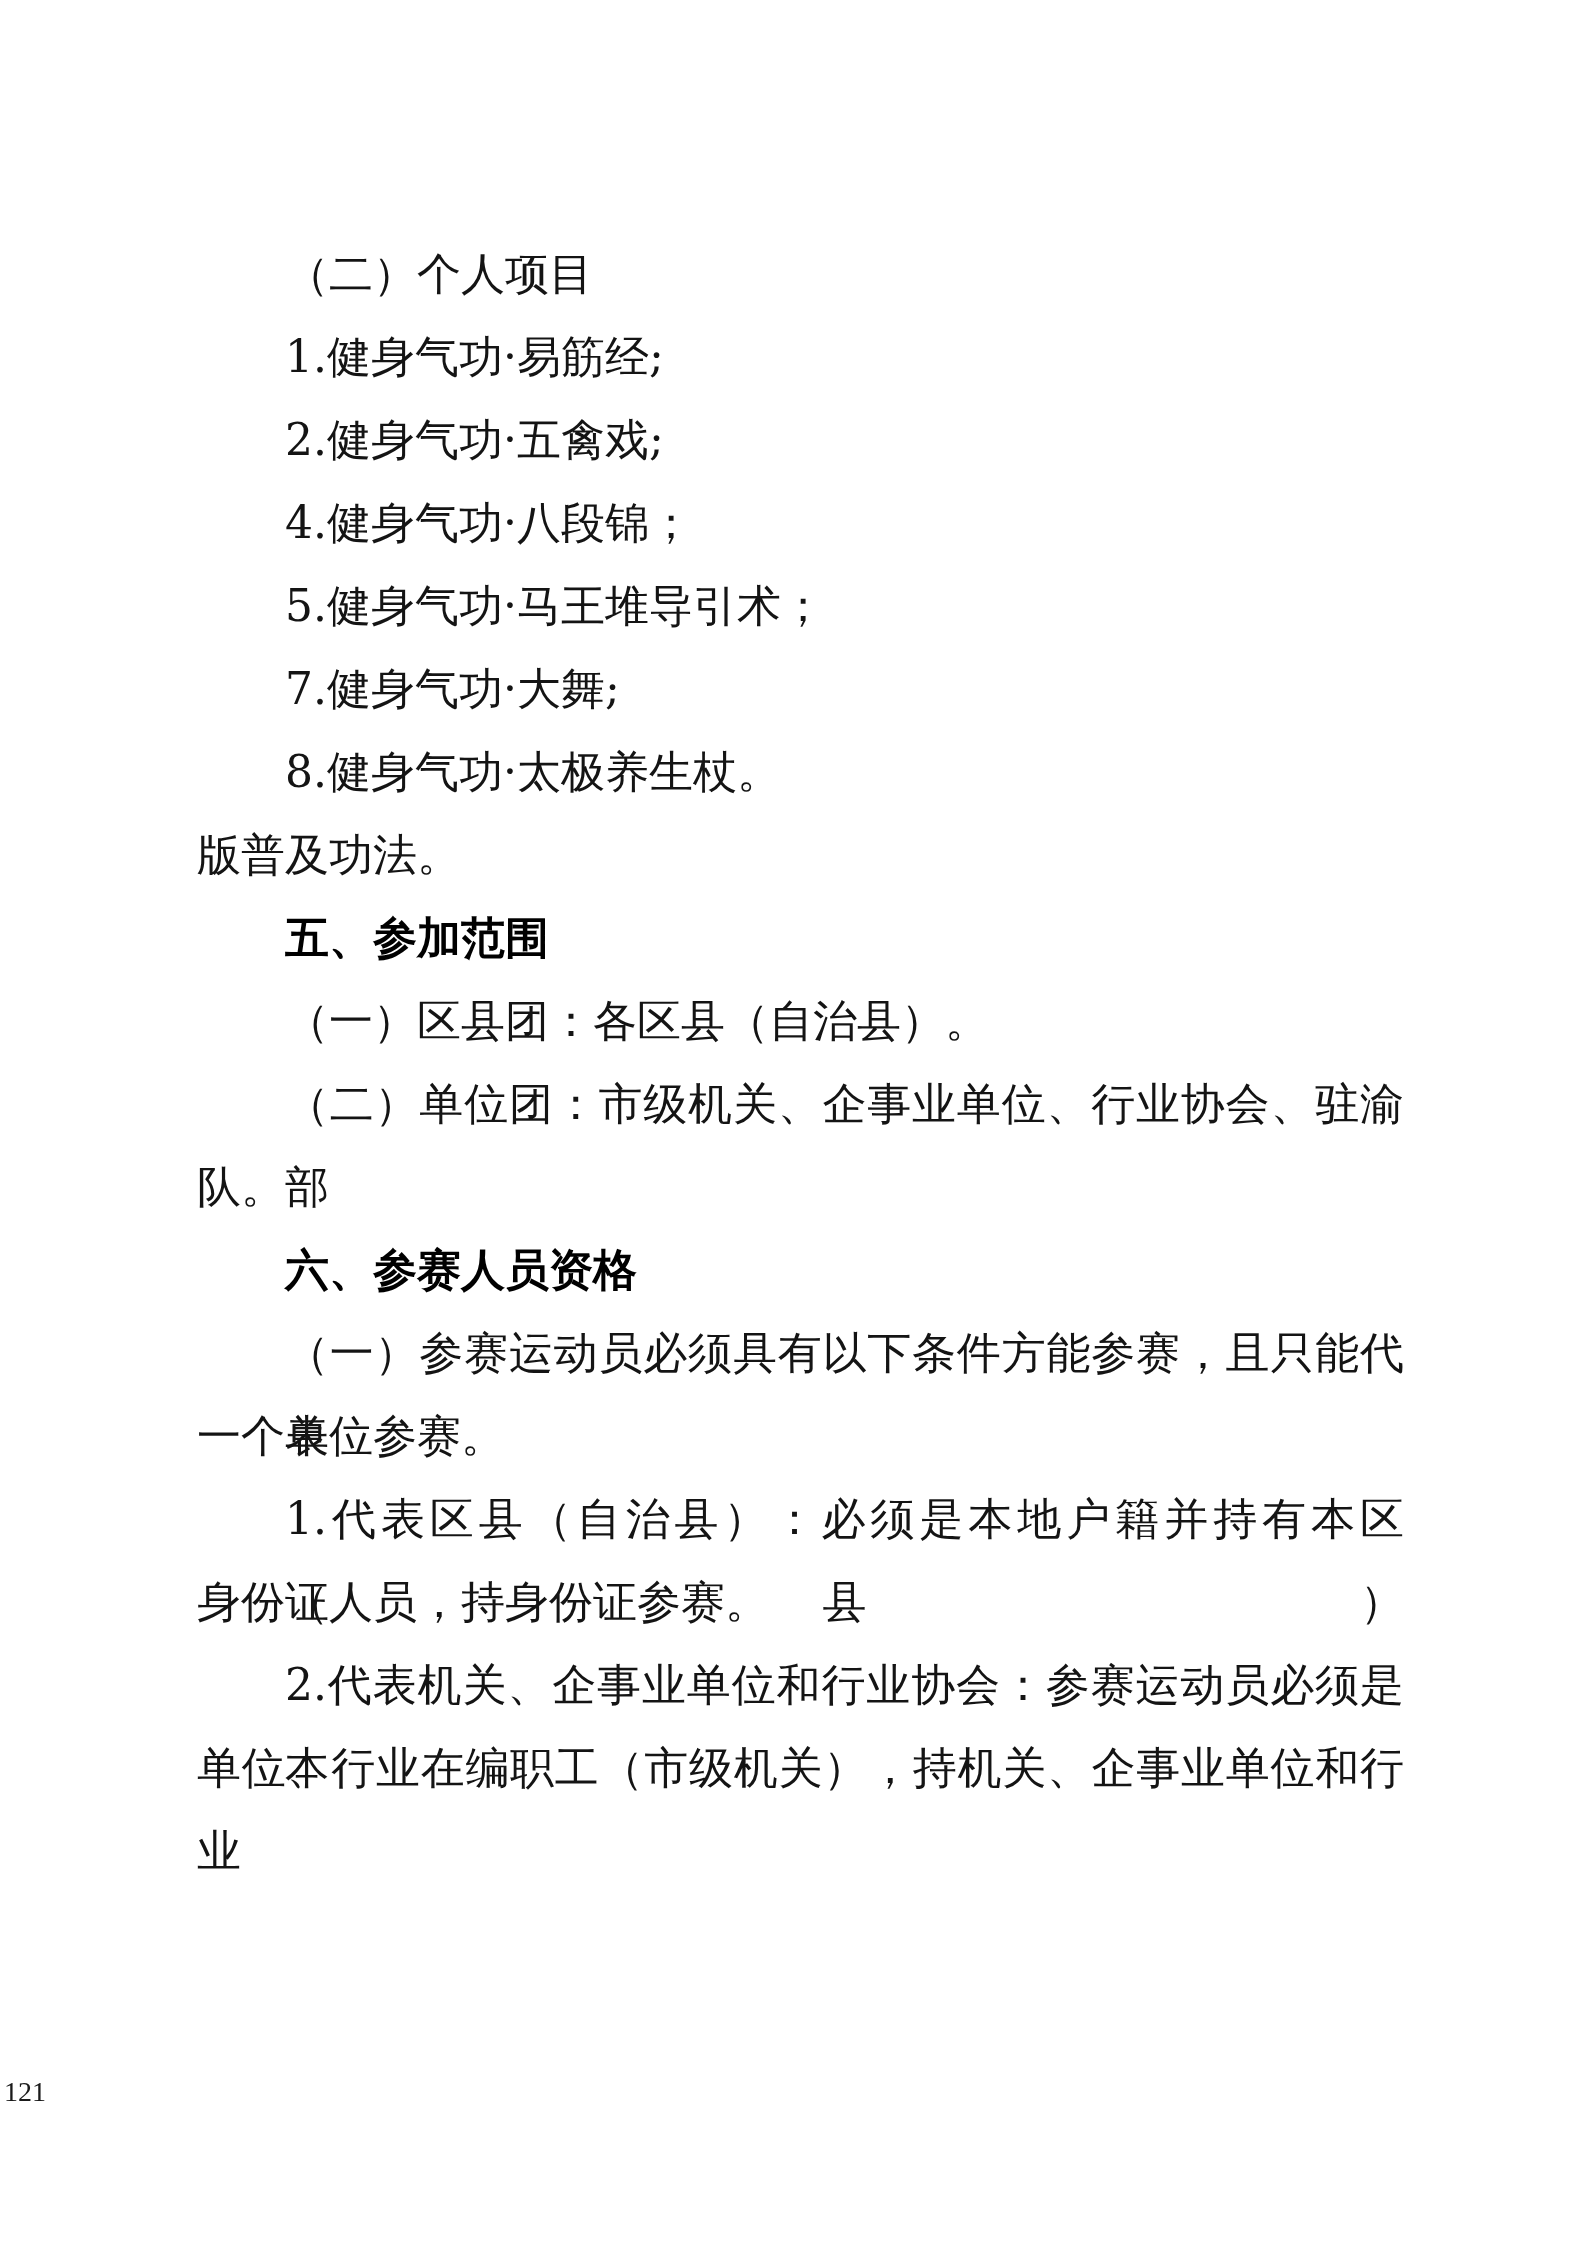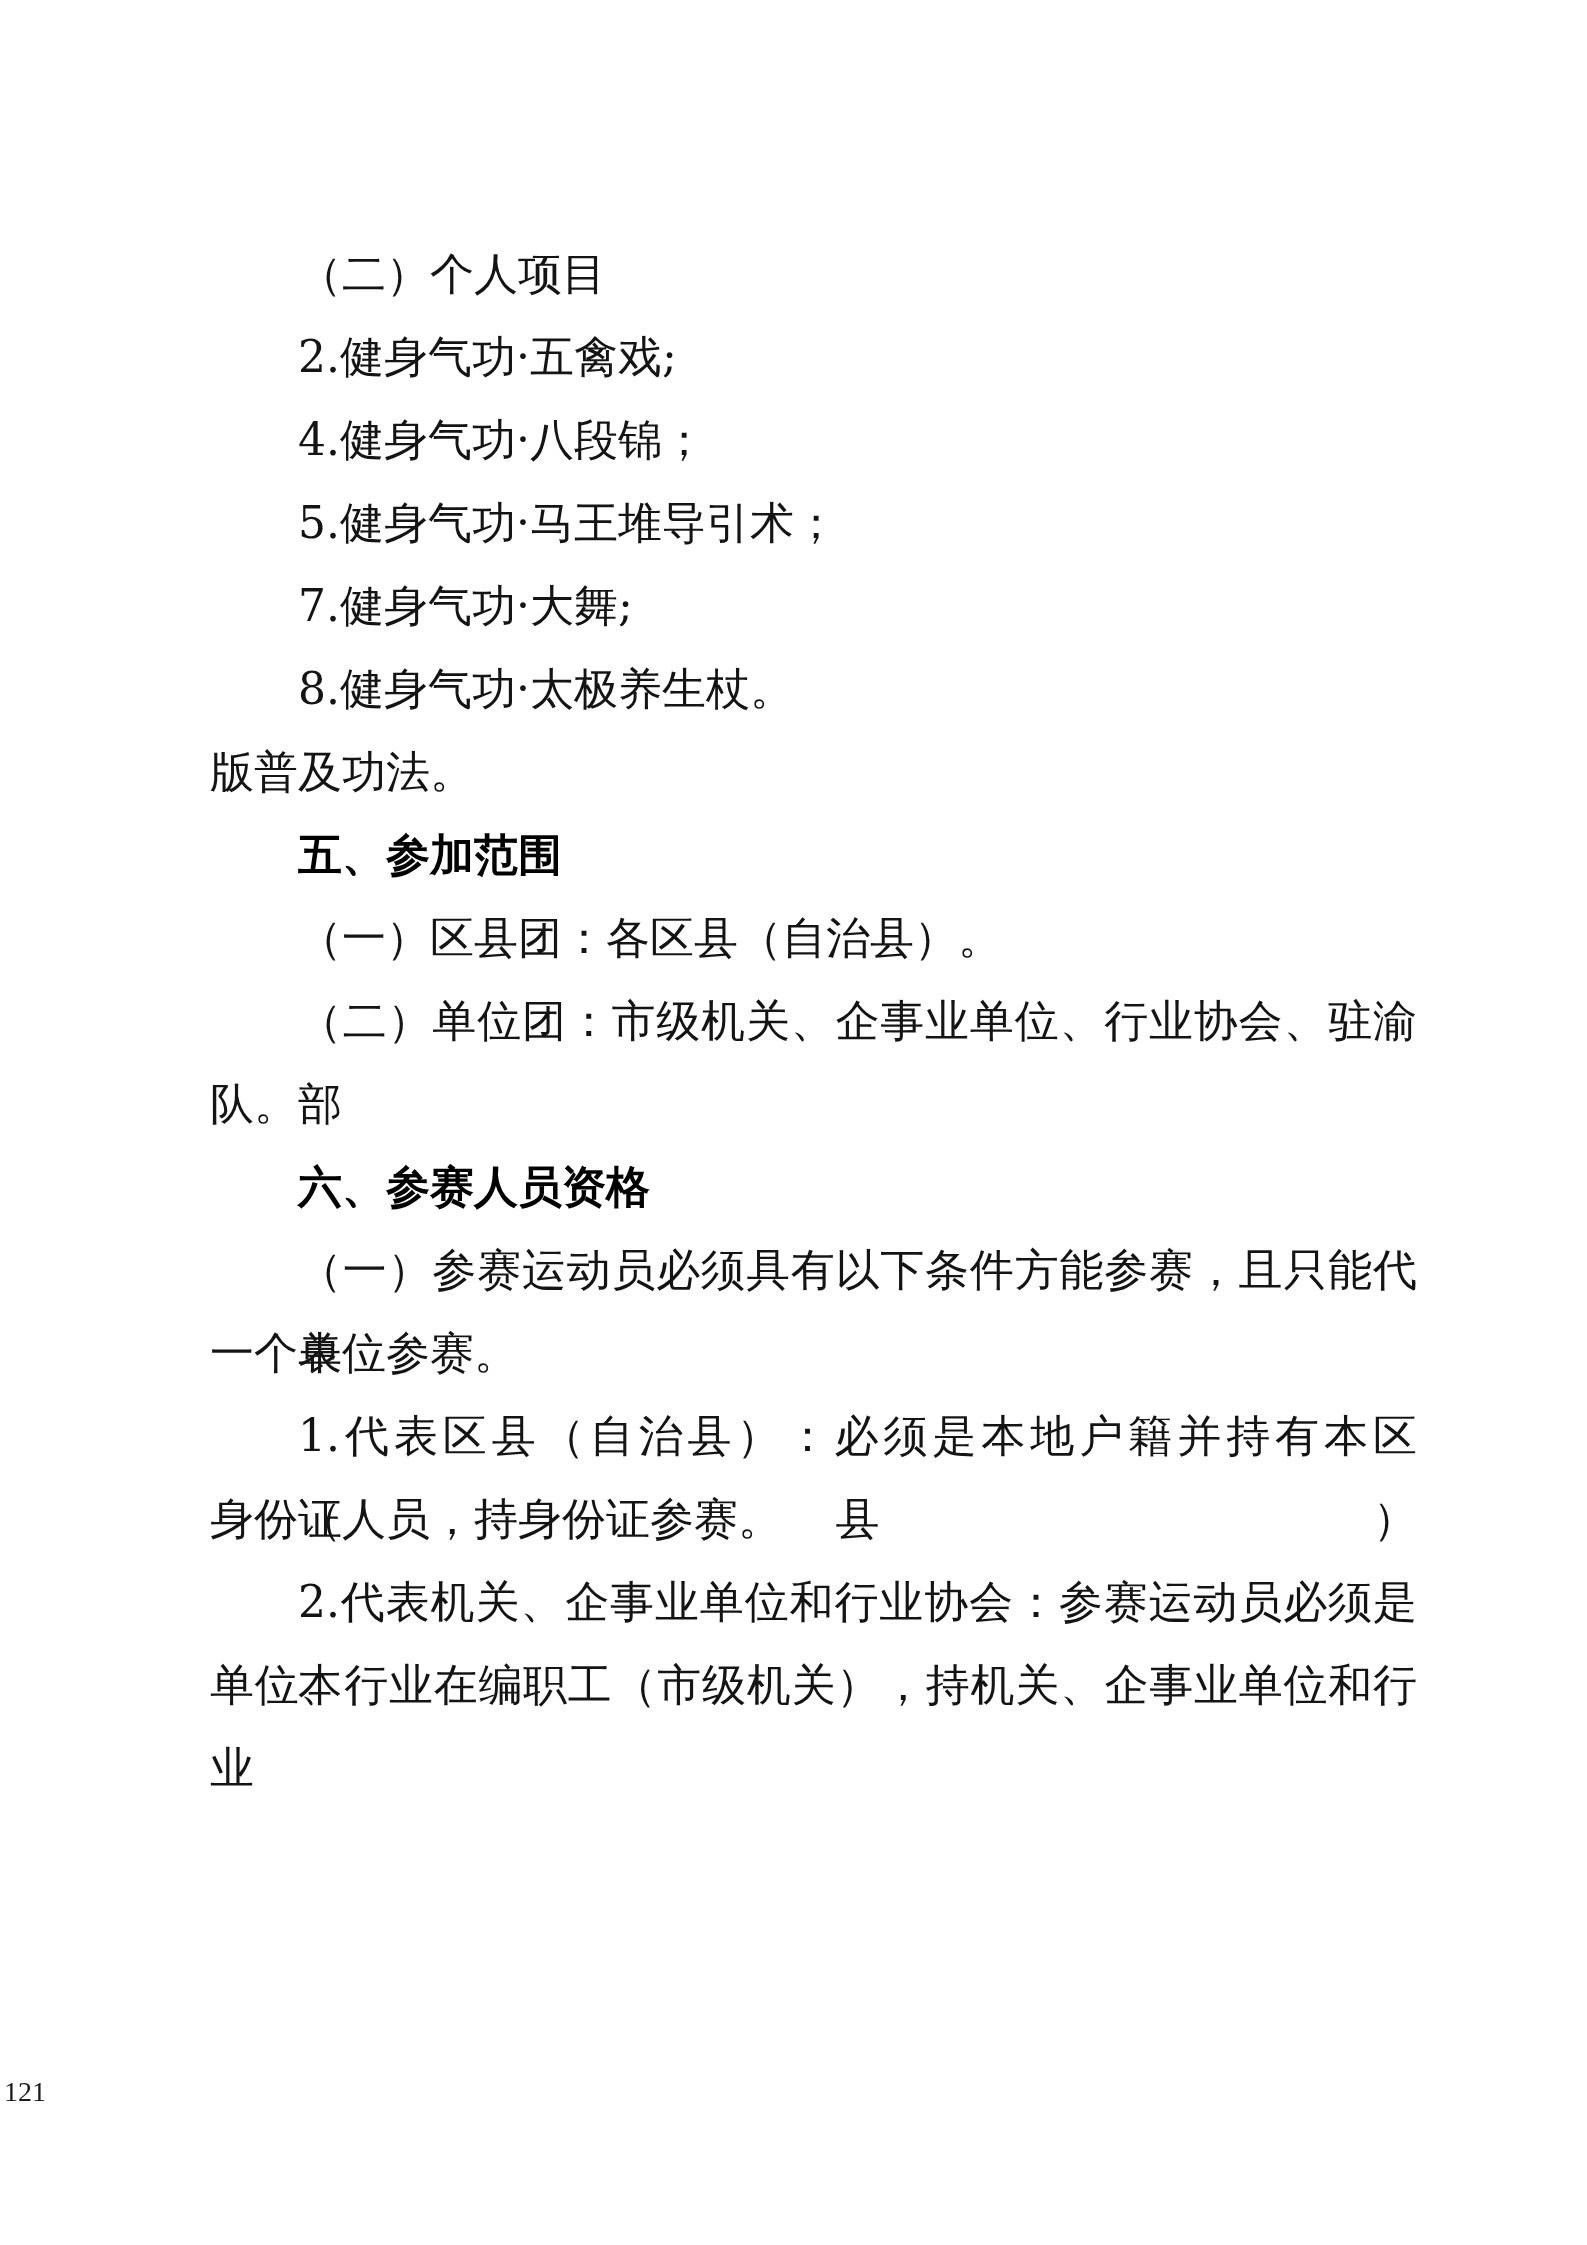--- a/index.html
+++ b/index.html
@@ -9,21 +9,21 @@
   }
   .page {
     position: relative;
     width: 1587px;
     height: 2245px;
     background: #ffffff;
     overflow: hidden;
   }
   .content {
     position: absolute;
-    left: 210px;
+    left: 197px;
     top: 232px;
     width: 1207px;
   }
   .ln {
     margin: 0;
     padding: 0;
     height: 83px;
     line-height: 83px;
     font-family: "DejaVu Serif", serif;
     font-size: 44px;
@@ -53,20 +53,21 @@
     font-size: 28px;
     color: #1a1a1a;
   }
 </style>
 </head>
 <body>
 
 <div class="page">
   <div class="content">
     <p class="ln indent">（二）个人项目</p>
+    <p class="ln indent">1.健身气功·易筋经;</p>
     <p class="ln indent">2.健身气功·五禽戏;</p>
     <p class="ln indent">4.健身气功·八段锦；</p>
     <p class="ln indent">5.健身气功·马王堆导引术；</p>
     <p class="ln indent">7.健身气功·大舞;</p>
     <p class="ln indent">8.健身气功·太极养生杖。</p>
     <p class="ln">版普及功法。</p>
     <p class="ln indent heading">五、参加范围</p>
     <p class="ln indent">（一）区县团：各区县（自治县）。</p>
     <p class="ln indent fill">（二）单位团：市级机关、企事业单位、行业协会、驻渝部</p>
     <p class="ln">队。</p>

